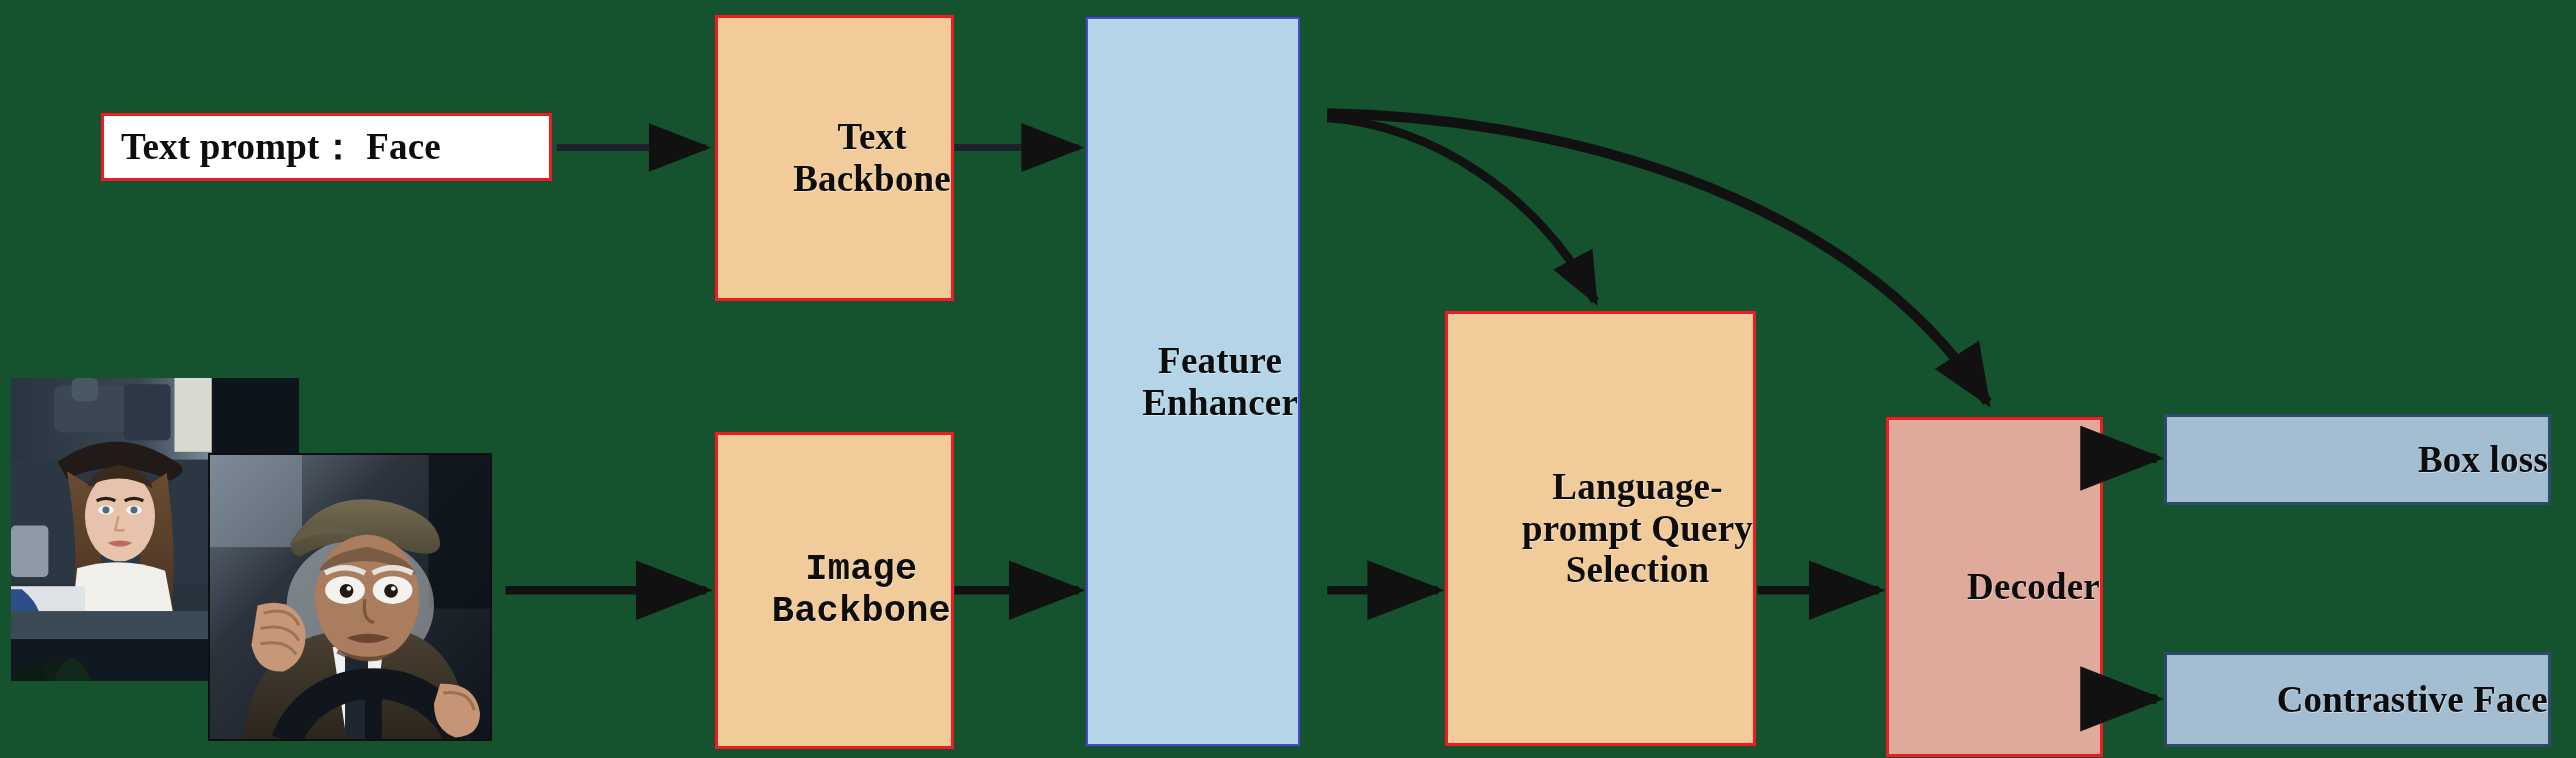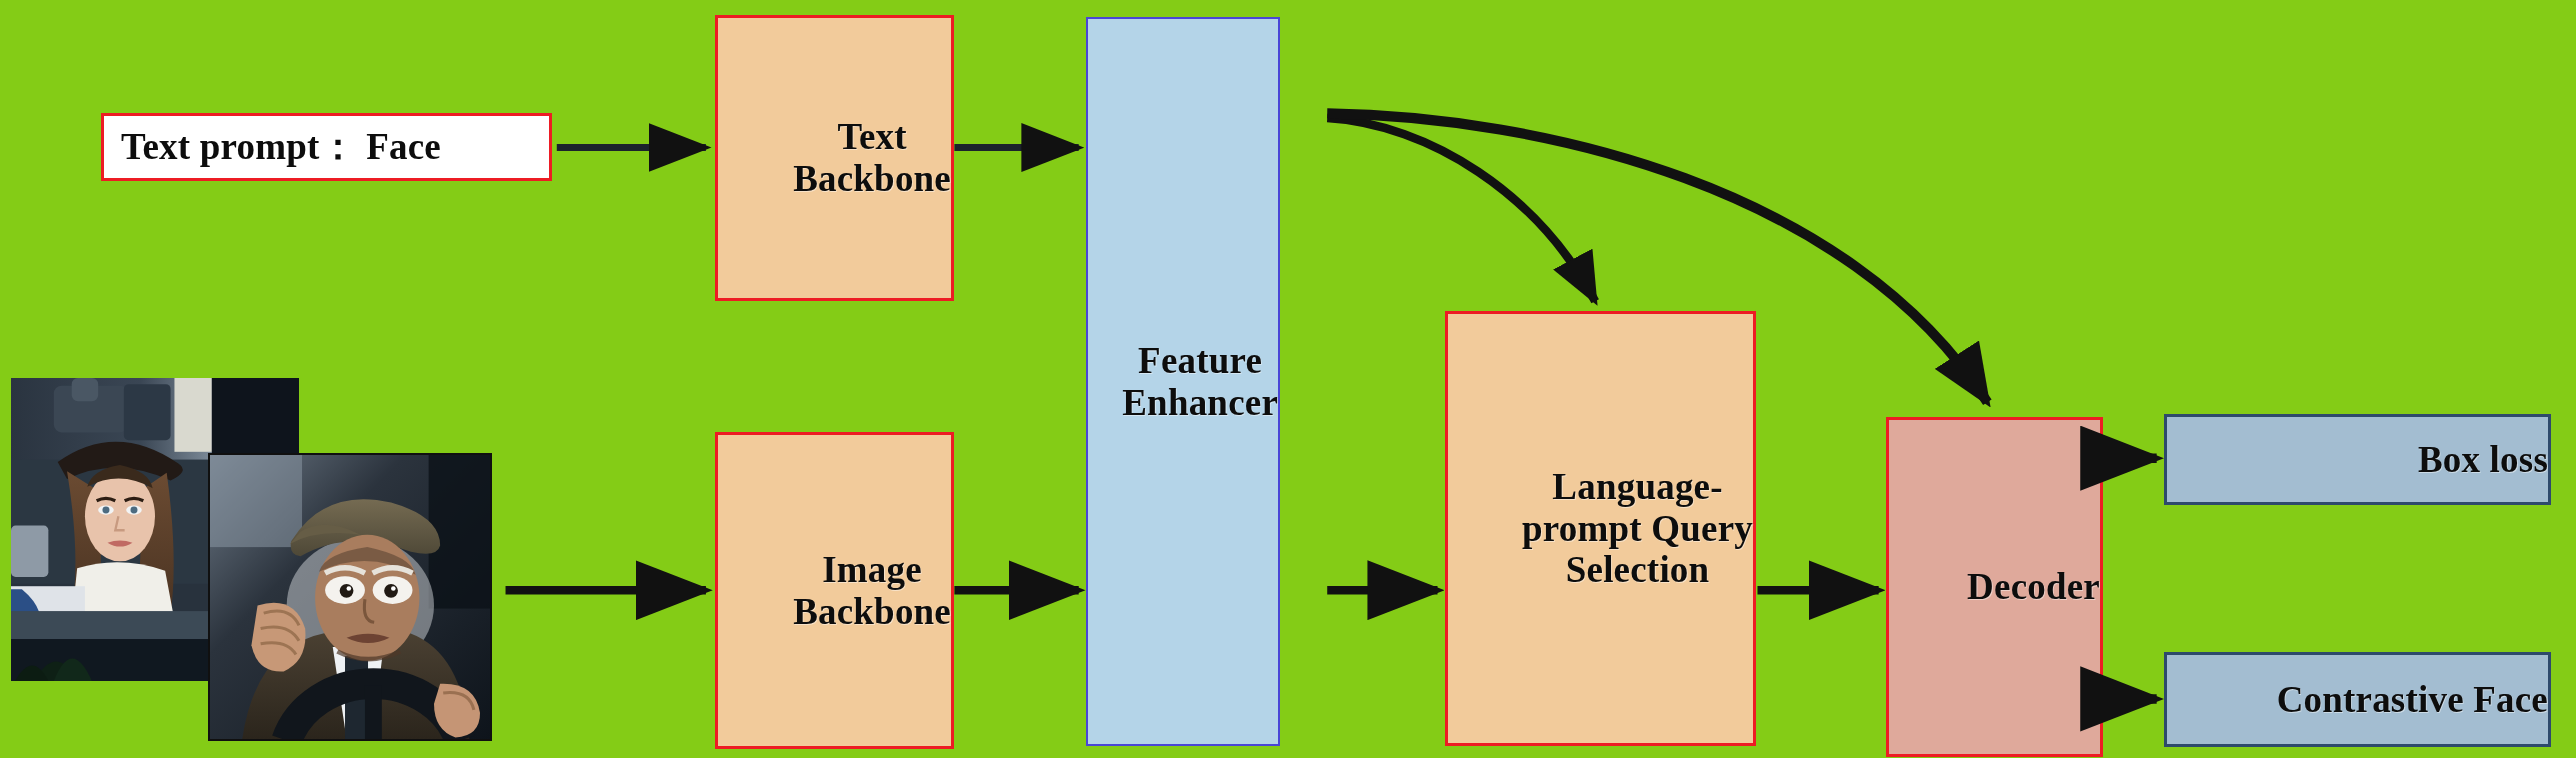--- a/index.html
+++ b/index.html
@@ -4,21 +4,21 @@
 <style>
   html, body {
     margin: 0;
     padding: 0;
     background: #ffffff;
   }
   #canvas {
     position: relative;
     width: 2576px;
     height: 758px;
-    background: #84cc16;
+    background: #14532d;
     font-family: "Liberation Serif", "DejaVu Serif", serif;
     overflow: hidden;
   }
 
   
   .node {
     position: absolute;
     box-sizing: border-box;
     display: flex;
     align-items: center;
@@ -50,21 +50,21 @@
   .prompt-box {
     background: #ffffff;
     border: 3.1px solid #ed1c24;
     justify-content: flex-start;
     padding-left: 17px;
   }
 
   
   #prompt-box    { left: 101px;  top: 113px; width: 451px;  height: 68px;  font-size: 37px; }
   #text-backbone { left: 715px;  top: 14.8px;  width: 239px;  height: 286px; font-size: 37px; }
-  #feature-enh   { left: 1086px; top: 17px;  width: 194px;  height: 729px; font-size: 37px; }
+  #feature-enh   { left: 1086px; top: 17px;  width: 214px;  height: 729px; font-size: 37px; }
   #lang-query    { left: 1445px; top: 311px; width: 311px;  height: 435px; font-size: 37px; }
   #decoder       { left: 1886px; top: 417px; width: 217px;  height: 340px; font-size: 37px; }
   #box-loss      { left: 2164px; top: 414px; width: 387px;  height: 91px; font-size: 37px; }
   #contrast-loss { left: 2164px; top: 652px; width: 387px;  height: 95px; font-size: 37px; }
 
   
   .photo {
     position: absolute;
     overflow: hidden;
     background: #1b2430;
@@ -215,21 +215,21 @@
 Enhancer</span>
   </div>
 
   <div class="node node-orange" id="lang-query">
     <span class="multiline" style="white-space: pre-line;">Language-
 prompt Query
 Selection</span>
   </div>
 
   <div class="node node-orange" id="image-backbone" style="left:715px; top:432px; width:239px; height:317px; font-size:37px;">
-    <span class="multiline" style="white-space: pre-line;">Image
+    <span class="multiline" style="white-space: pre-line; font-family: Liberation Mono, monospace;">Image
 Backbone</span>
   </div>
 
   <div class="node node-steel" id="box-loss">
     <span>Box loss</span>
   </div>
 
   <div class="node node-salmon" id="decoder">
     <span>Decoder</span>
   </div>

